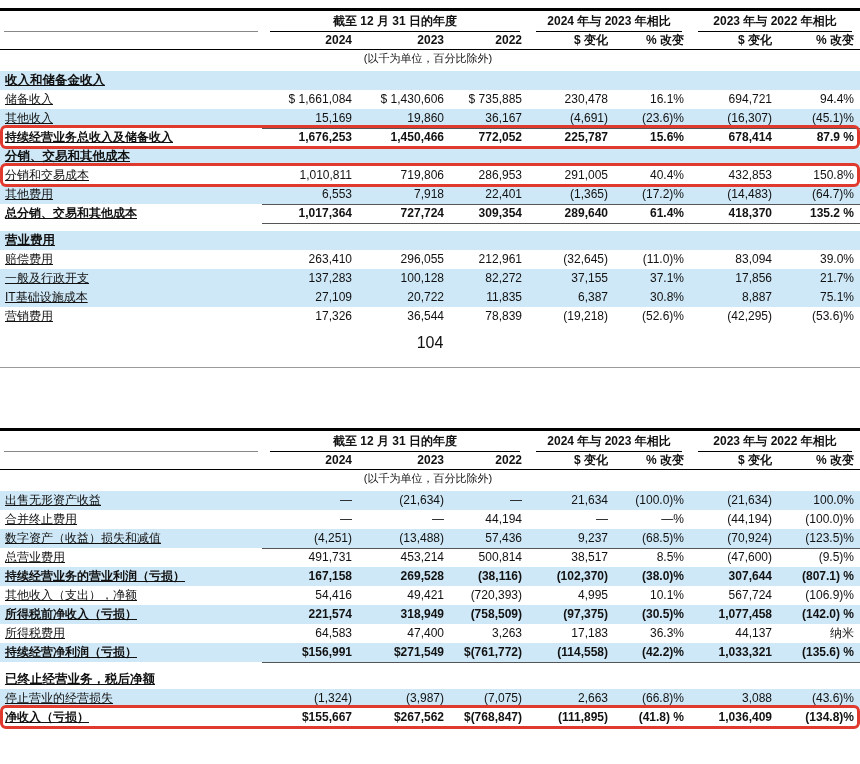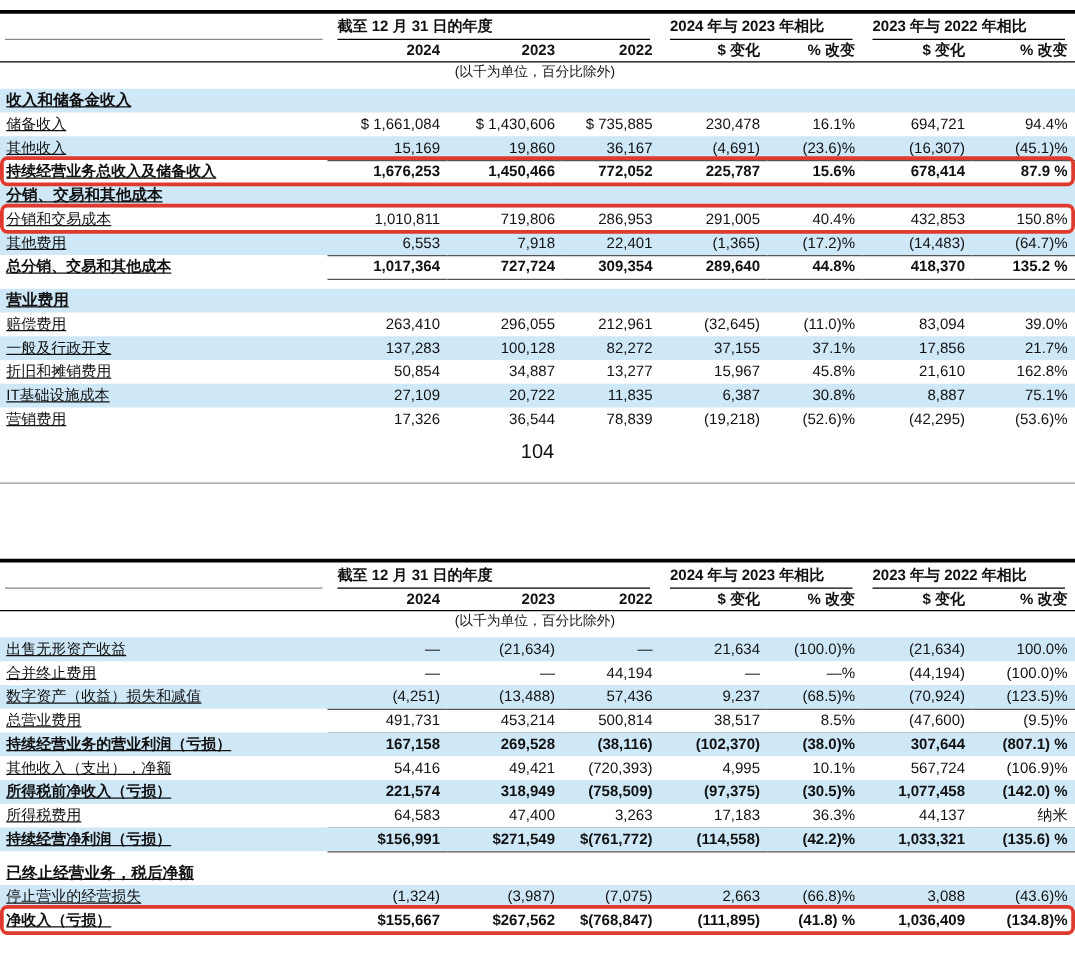--- a/index.html
+++ b/index.html
@@ -6,21 +6,21 @@
   .page{
     width:860px;height:764px;box-sizing:border-box;
     padding-top:8px;margin:0 auto;background:#fff;
     font-family:"Liberation Sans",sans-serif;color:#111;
     overflow:hidden;position:relative;
   }
   .fintable{border-top:3px solid #000;width:860px;}
   .grid8{display:grid;grid-template-columns:262px 96px 92px 78px 86px 76px 88px 82px;}
   .grid4{display:grid;grid-template-columns:262px 266px 162px 170px;}
   .hgroup-row{height:20px;line-height:20px;font-weight:bold;font-size:12px;}
-  .hgroup-row .group{text-align:left;border-bottom:1px solid #000;margin:0 8px;}
+  .hgroup-row .group{text-align:center;border-bottom:1px solid #000;margin:0 8px;}
   .hgroup-row .labelpad{border-bottom:1px solid #888;margin:0 4px;}
   .hyears-row{height:18px;line-height:18px;font-weight:bold;font-size:12px;border-bottom:1.5px solid #000;}
   .hyears-row .ycell{text-align:right;padding-right:6px;}
   .note-row{height:16px;line-height:16px;font-size:11px;text-align:center;padding-right:4px;margin-bottom:5px;}
   .row{height:19px;line-height:19px;font-size:12px;position:relative;}
   .row .lbl{padding-left:5px;white-space:nowrap;overflow:hidden;text-decoration:underline;}
   .row .num{text-align:right;padding-right:6px;white-space:nowrap;}
   .row.stripe{background:#cfe8f7;}
   .row.bold .lbl,.row.bold .num{font-weight:bold;}
   .row.section .lbl{font-weight:bold;font-size:12.5px;}
@@ -111,21 +111,21 @@
         <div class="num">(17.2)%</div>
         <div class="num">(14,483)</div>
         <div class="num">(64.7)%</div>
       </div>
       <div class="row grid8 bold rule">
         <div class="lbl">总分销、交易和其他成本</div>
         <div class="num">1,017,364</div>
         <div class="num">727,724</div>
         <div class="num">309,354</div>
         <div class="num">289,640</div>
-        <div class="num">44.8%</div>
+        <div class="num">61.4%</div>
         <div class="num">418,370</div>
         <div class="num">135.2 %</div>
       </div>
       <div class="row grid8 stripe section gap">
         <div class="lbl">营业费用</div>
       </div>
       <div class="row grid8">
         <div class="lbl">赔偿费用</div>
         <div class="num">263,410</div>
         <div class="num">296,055</div>
@@ -138,30 +138,20 @@
       <div class="row grid8 stripe">
         <div class="lbl">一般及行政开支</div>
         <div class="num">137,283</div>
         <div class="num">100,128</div>
         <div class="num">82,272</div>
         <div class="num">37,155</div>
         <div class="num">37.1%</div>
         <div class="num">17,856</div>
         <div class="num">21.7%</div>
       </div>
-      <div class="row grid8">
-        <div class="lbl">折旧和摊销费用</div>
-        <div class="num">50,854</div>
-        <div class="num">34,887</div>
-        <div class="num">13,277</div>
-        <div class="num">15,967</div>
-        <div class="num">45.8%</div>
-        <div class="num">21,610</div>
-        <div class="num">162.8%</div>
-      </div>
       <div class="row grid8 stripe">
         <div class="lbl">IT基础设施成本</div>
         <div class="num">27,109</div>
         <div class="num">20,722</div>
         <div class="num">11,835</div>
         <div class="num">6,387</div>
         <div class="num">30.8%</div>
         <div class="num">8,887</div>
         <div class="num">75.1%</div>
       </div>

